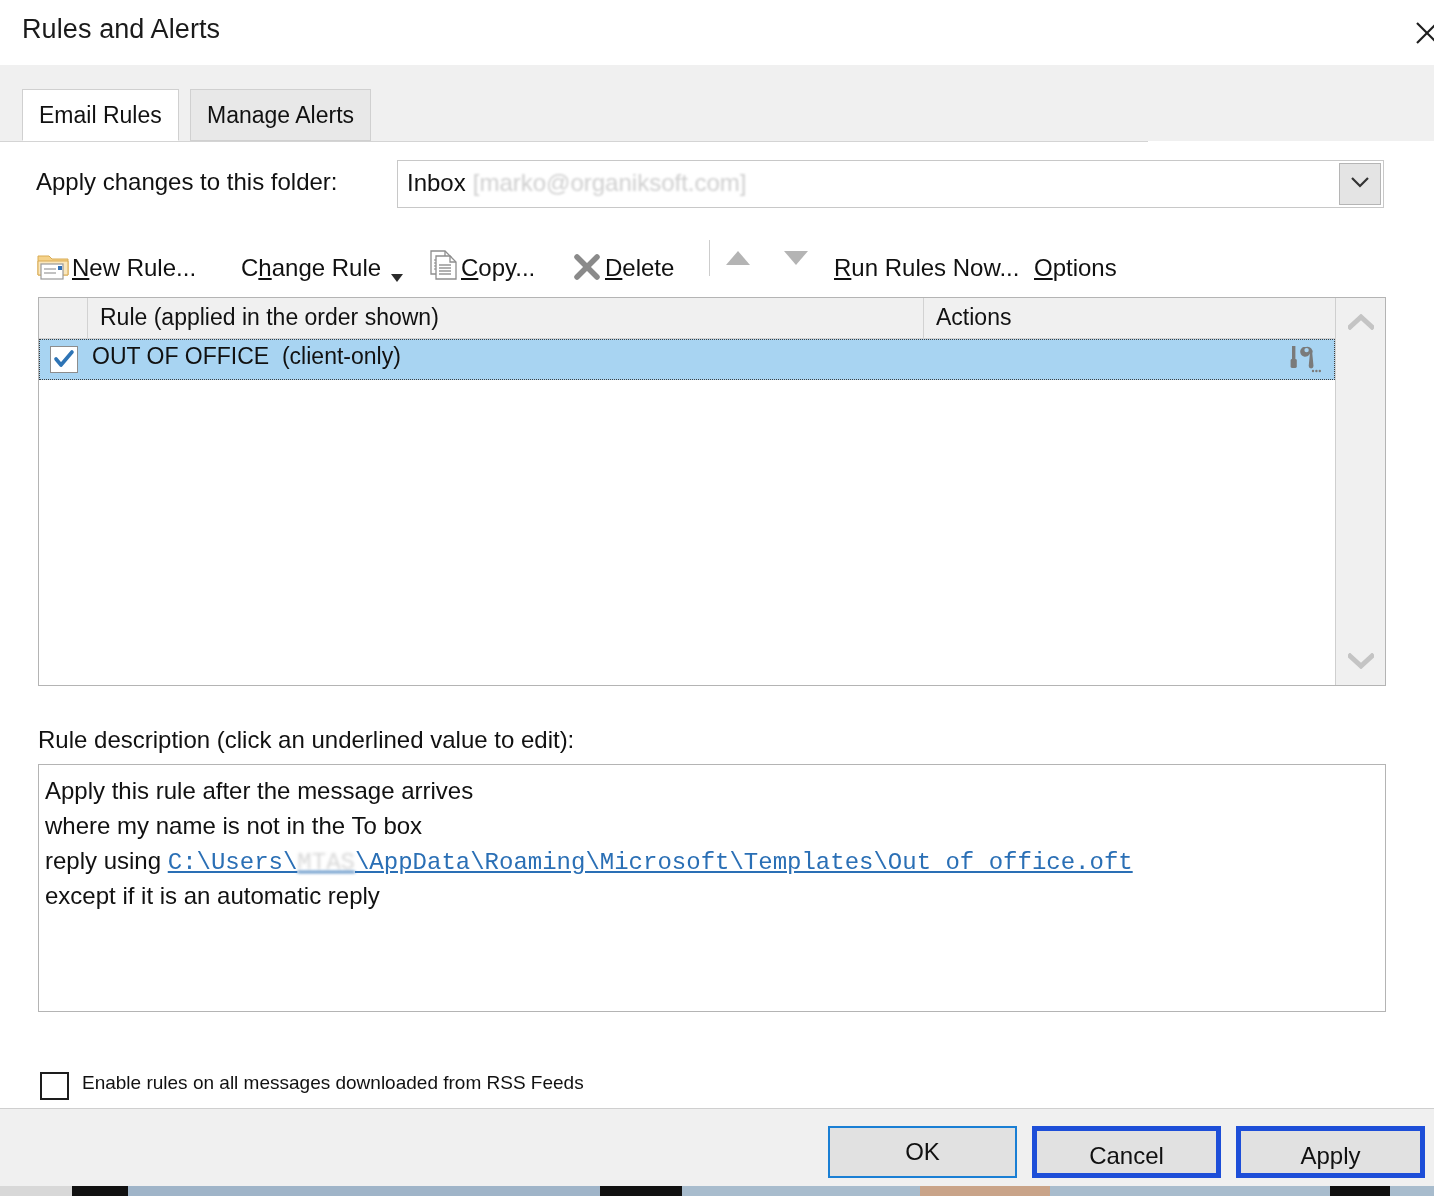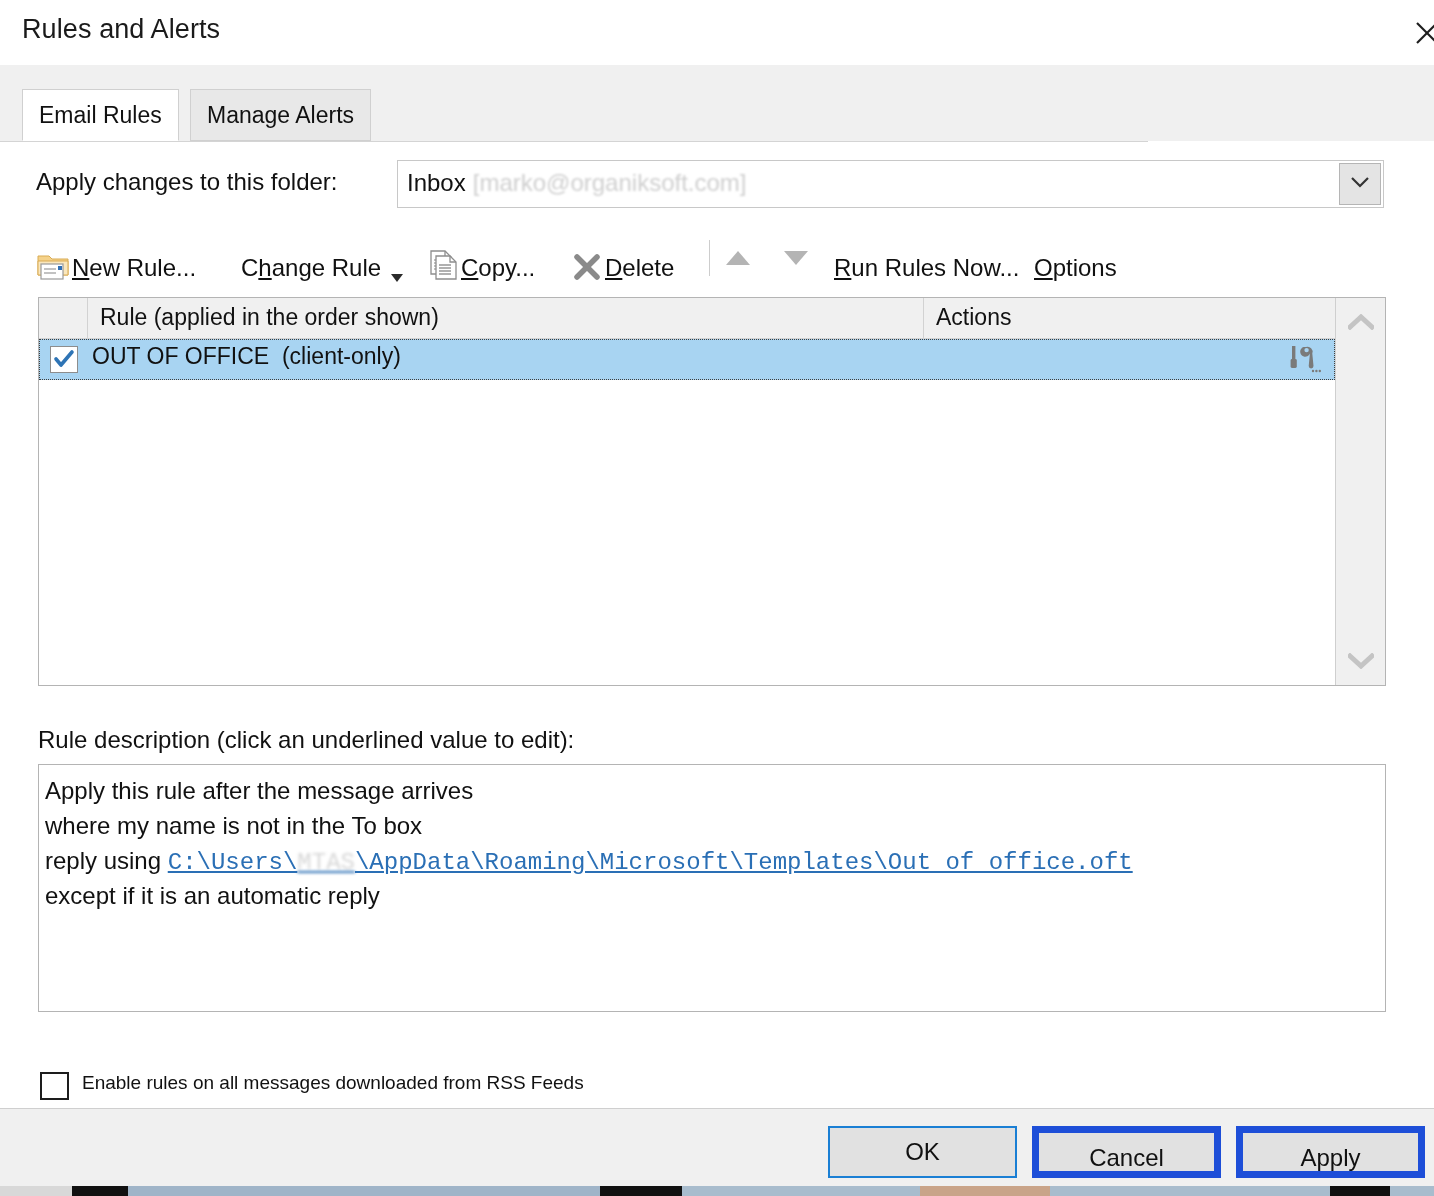--- a/index.html
+++ b/index.html
@@ -389,21 +389,21 @@
     background: #f0f0f0;
     border-top: 1px solid #cfcfcf;
     box-sizing: border-box;
   }
   .btn {
     position: absolute;
     top: 17px;
     width: 189px;
     height: 52px;
     background: #e1e1e1;
-    border: 7px solid #1d4ed8;
+    border: 5px solid #1d4ed8;
     box-sizing: border-box;
     font-size: 24px;
     line-height: 50px;
     text-align: center;
     color: #111;
     cursor: default;
   }
   .btn.ok     { left: 828px; border: 2px solid #1a7fd4; line-height: 48px; }
   .btn.cancel { left: 1032px; }
   .btn.apply  { left: 1236px; }

